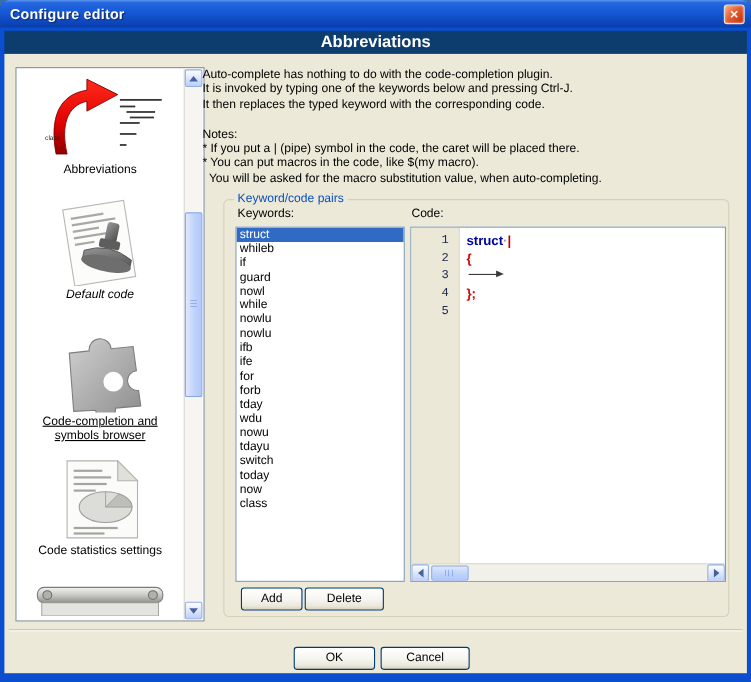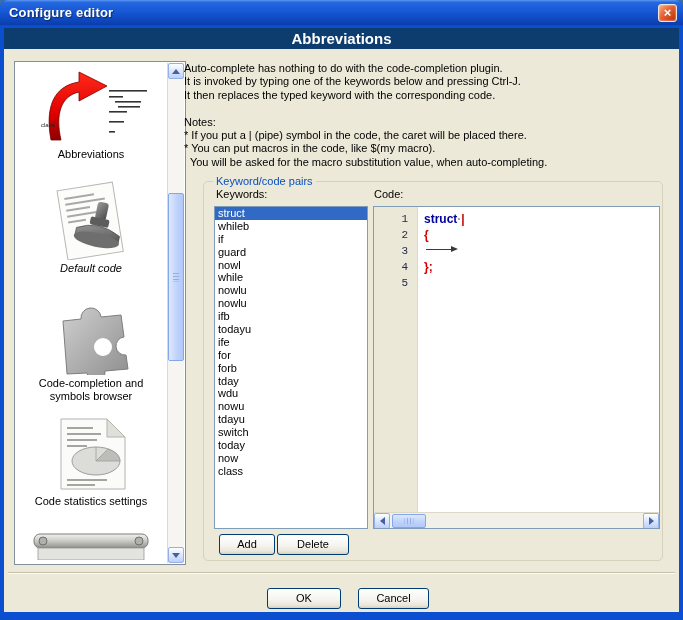--- a/index.html
+++ b/index.html
@@ -151,21 +151,21 @@
             <g transform="rotate(12 62 52)">
               <rect x="56" y="22" width="11" height="18" rx="3" fill="url(#stg)"></rect>
               <rect x="52" y="38" width="19" height="8" rx="2" fill="#5d5d5d"></rect>
               <path d="M40,52 Q61,40 84,52 L84,60 Q61,70 40,60 Z" fill="url(#stg)" stroke="#3c3c3c" stroke-width="0.6"></path>
               <ellipse cx="62" cy="60" rx="23" ry="7" fill="#6e6e6e"></ellipse>
             </g>
           </svg>
           <span class="cap">Default code</span>
         </div>
 
-        <div class="side-item" style="margin-top:28px;">
+        <div class="side-item" style="margin-top:28px;text-decoration:underline;">
           <svg class="icon-svg" width="100" height="72" viewBox="0 0 100 72">
             <defs>
               <linearGradient id="pzg" x1="0" y1="0" x2="1" y2="1">
                 <stop offset="0" stop-color="#cfcfcf"></stop>
                   <stop offset="1" stop-color="#8d8d8d"></stop>
               </linearGradient>
             </defs>
             <path d="M22,18 L40,16 A10,10 0 1 1 60,14 L80,12 L83,34 A9,9 0 1 0 85,52 L87,66 L64,68 A9,9 0 1 1 46,70 L26,71 Z" fill="url(#pzg)" stroke="#7e7e7e" stroke-width="1"></path>
             <circle cx="62" cy="44" r="9" fill="#fff"></circle>
           </svg>
@@ -240,21 +240,20 @@
       <div class="kwlist" id="kw-list">
           <div class="kw sel">struct</div>
           <div class="kw">whileb</div>
           <div class="kw">if</div>
           <div class="kw">guard</div>
           <div class="kw">nowl</div>
           <div class="kw">while</div>
           <div class="kw">nowlu</div>
           <div class="kw">nowlu</div>
           <div class="kw">ifb</div>
-          <div class="kw">todayu</div>
           <div class="kw">ife</div>
           <div class="kw">for</div>
           <div class="kw">forb</div>
           <div class="kw">tday</div>
           <div class="kw">wdu</div>
           <div class="kw">nowu</div>
           <div class="kw">tdayu</div>
           <div class="kw">switch</div>
           <div class="kw">today</div>
           <div class="kw">now</div>
@@ -287,15 +286,15 @@
         </div>
       </div>
 
       <div class="xpbtn" style="left:15px;top:352px;width:56px;">Add</div>
       <div class="xpbtn" style="left:73px;top:352px;width:72px;">Delete</div>
     </div>
 
     <div class="divider"></div>
 
     <div class="xpbtn" style="left:263px;top:539px;width:74px;">OK</div>
-    <div class="xpbtn" style="left:354px;top:539px;width:71px;text-align:center;">Cancel</div>
+    <div class="xpbtn" style="left:342px;top:539px;width:81px;text-align:center;">Cancel</div>
   </div>
 </div>
 
 </body></html>

